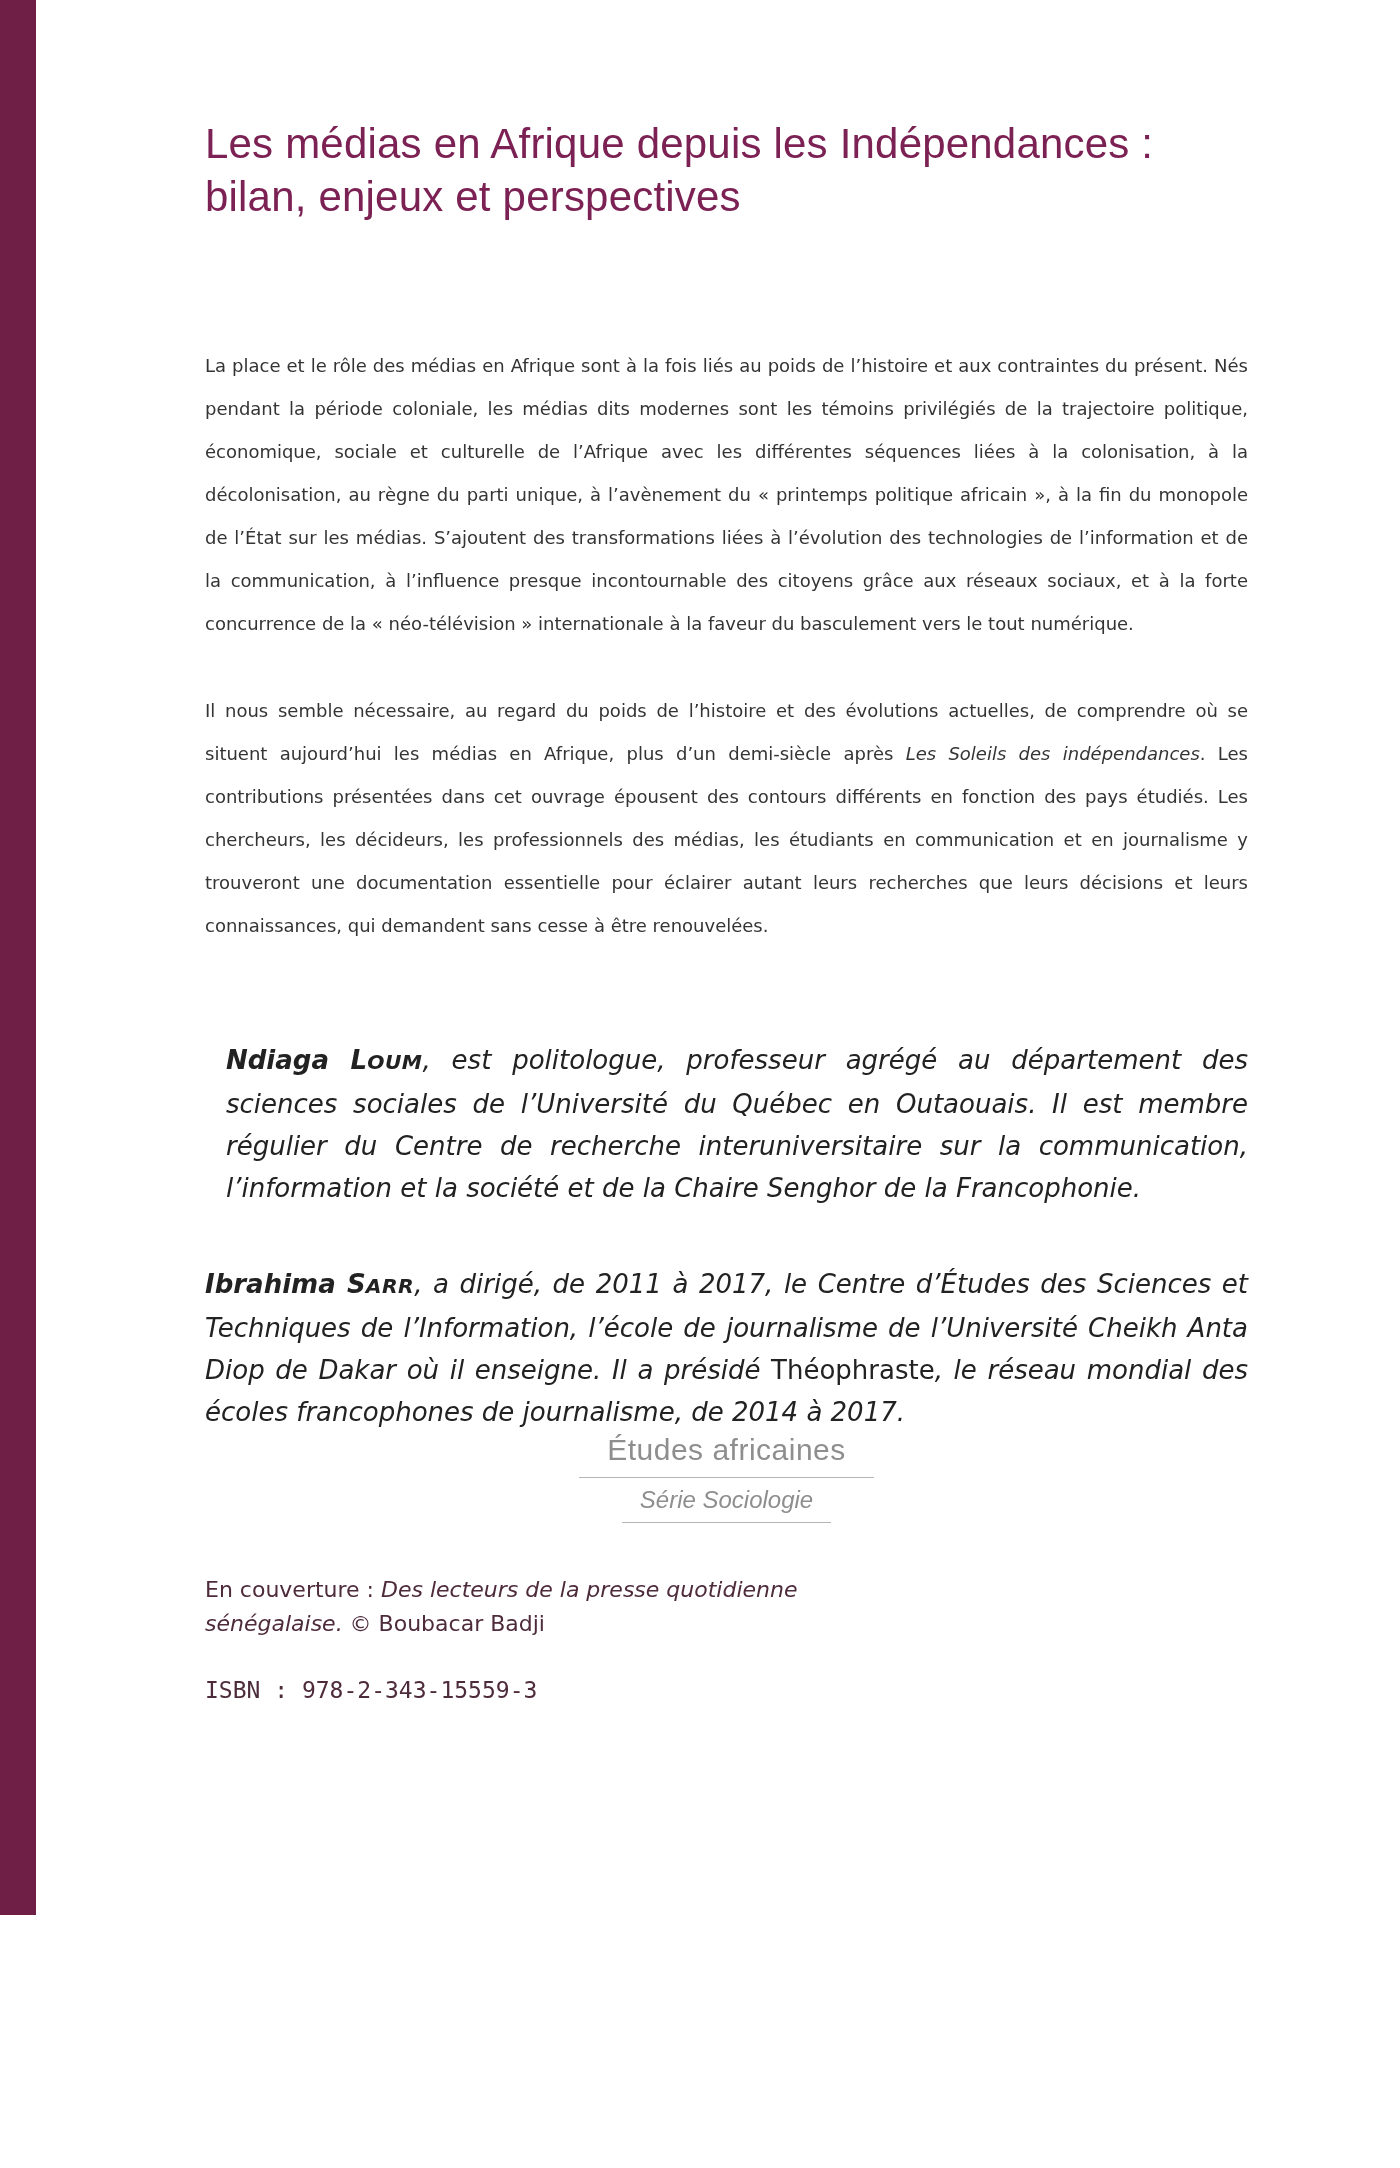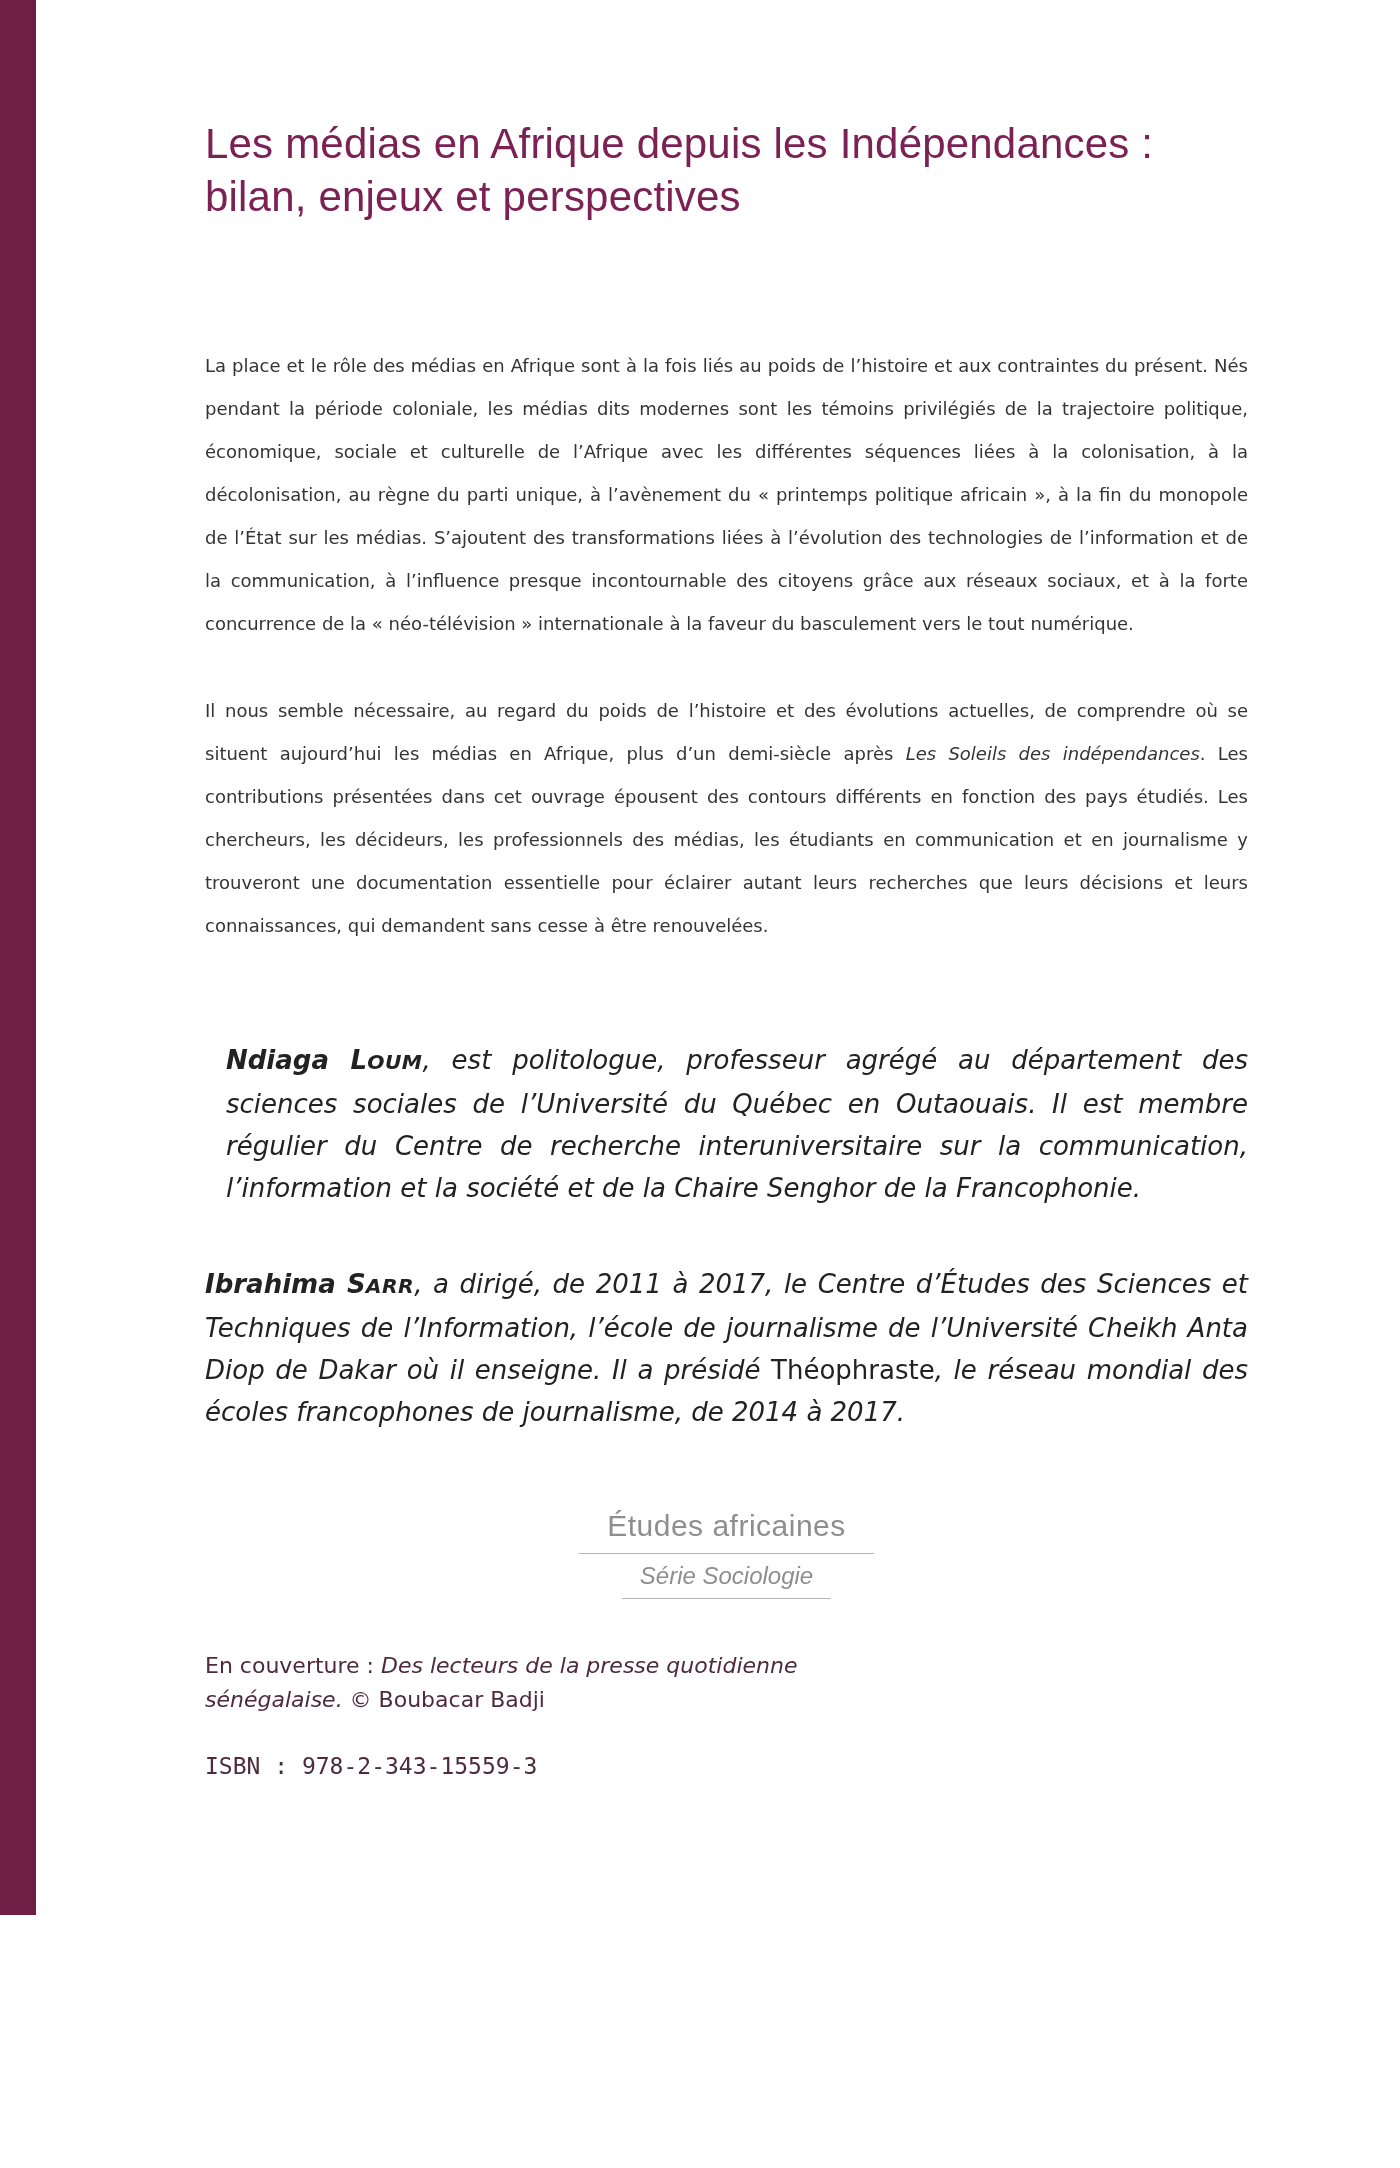--- a/index.html
+++ b/index.html
@@ -43,21 +43,20 @@
     font-size:26px;
     line-height:42px;
     color:#222222;
   }
   .bio.first { margin-top:92px;margin-left:21px; }
   .bio + .bio { margin-top:54px; }
   .it { font-style:italic; }
   .bd { font-weight:bold; }
   .sc { font-size:0.78em; letter-spacing:0.5px; }
   .collection {
-    margin-top:76px;
     text-align:center;
     font-family:"Liberation Sans", sans-serif;
     color:var(--gray,#8e8e8e);
   }
   .collection-name {
     display:inline-block;
     font-size:30px;
     letter-spacing:0.5px;
     padding:0 28px 10px 28px;
     border-bottom:1px solid #b5b5b5;

